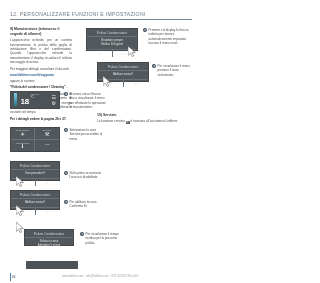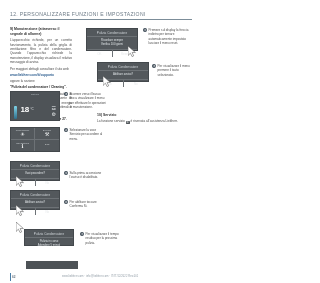--- a/index.html
+++ b/index.html
@@ -97,22 +97,22 @@
   .ic-cell:nth-child(n+3){border-bottom:none;}
   .ic-cap{font-size:2.35px;color:#c9ced2;display:block;margin-bottom:.8px;}
   .ic-glyph{font-size:5.2px;line-height:1;color:#f0f2f3;display:block;}
 
   
   .display{
     background:#4e5357;
     border:.4px solid #43484c;
     box-sizing:border-box;
     position:relative;
-    display:flex;align-items:flex-start;
-    padding:14px 3px;
+    display:flex;align-items:flex-end;
+    padding:2px 3px;
   }
   .disp-bar{
     width:3.4px;height:13px;border-radius:1px;
     background:linear-gradient(#7fd3e8,#2f6f8c);
     margin-right:3px;
   }
   .disp-temp{font-size:8px;font-weight:bold;color:#fff;line-height:1;}
   .disp-unit{font-size:3px;color:#dfe3e6;margin-left:1px;align-self:flex-start;margin-top:1px;}
   .disp-right{margin-left:auto;text-align:right;}
   .disp-ico{font-size:5px;color:#eef1f2;display:block;line-height:1.1;}

